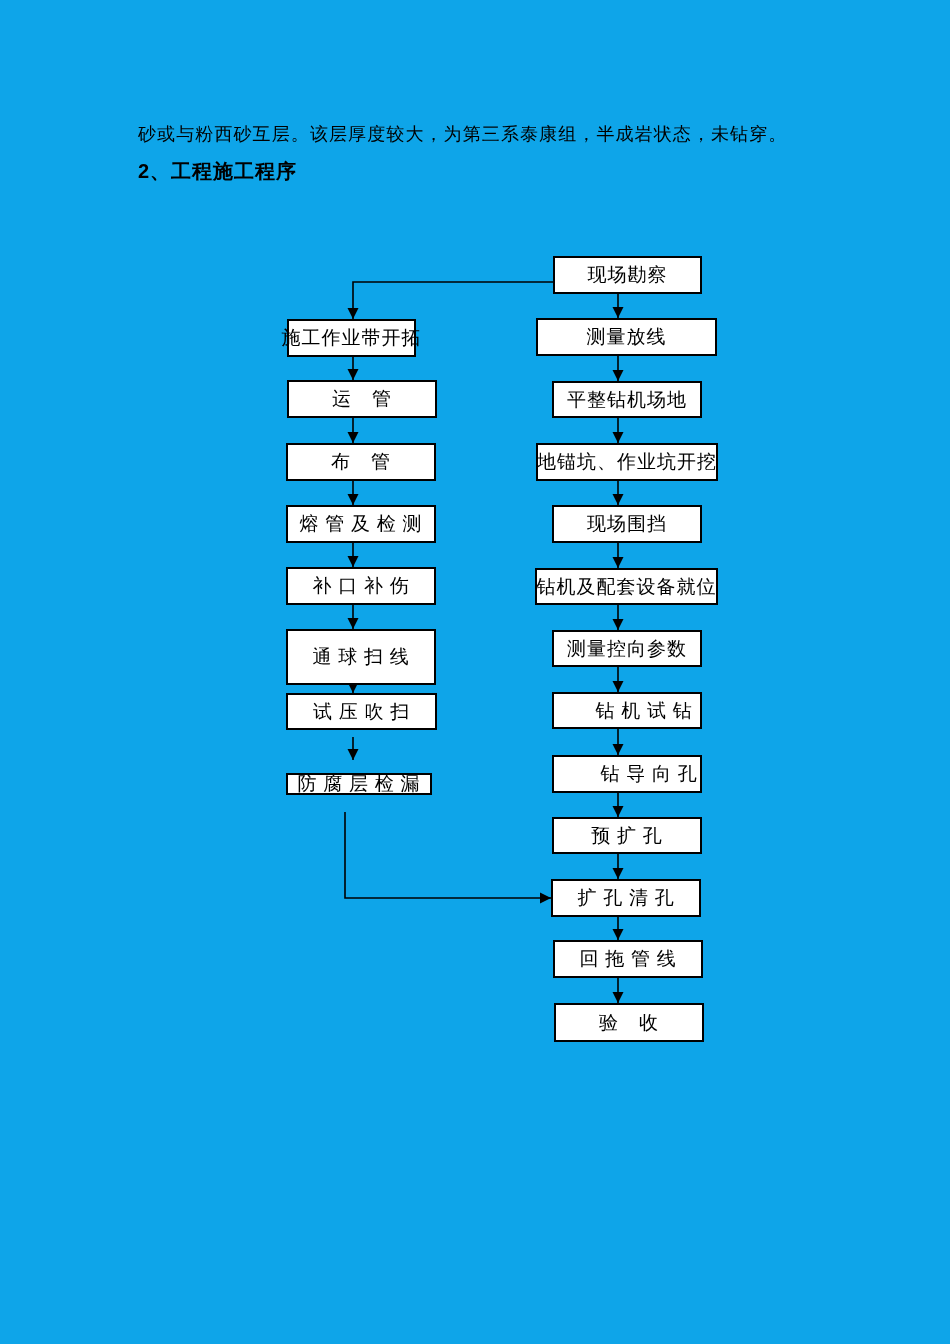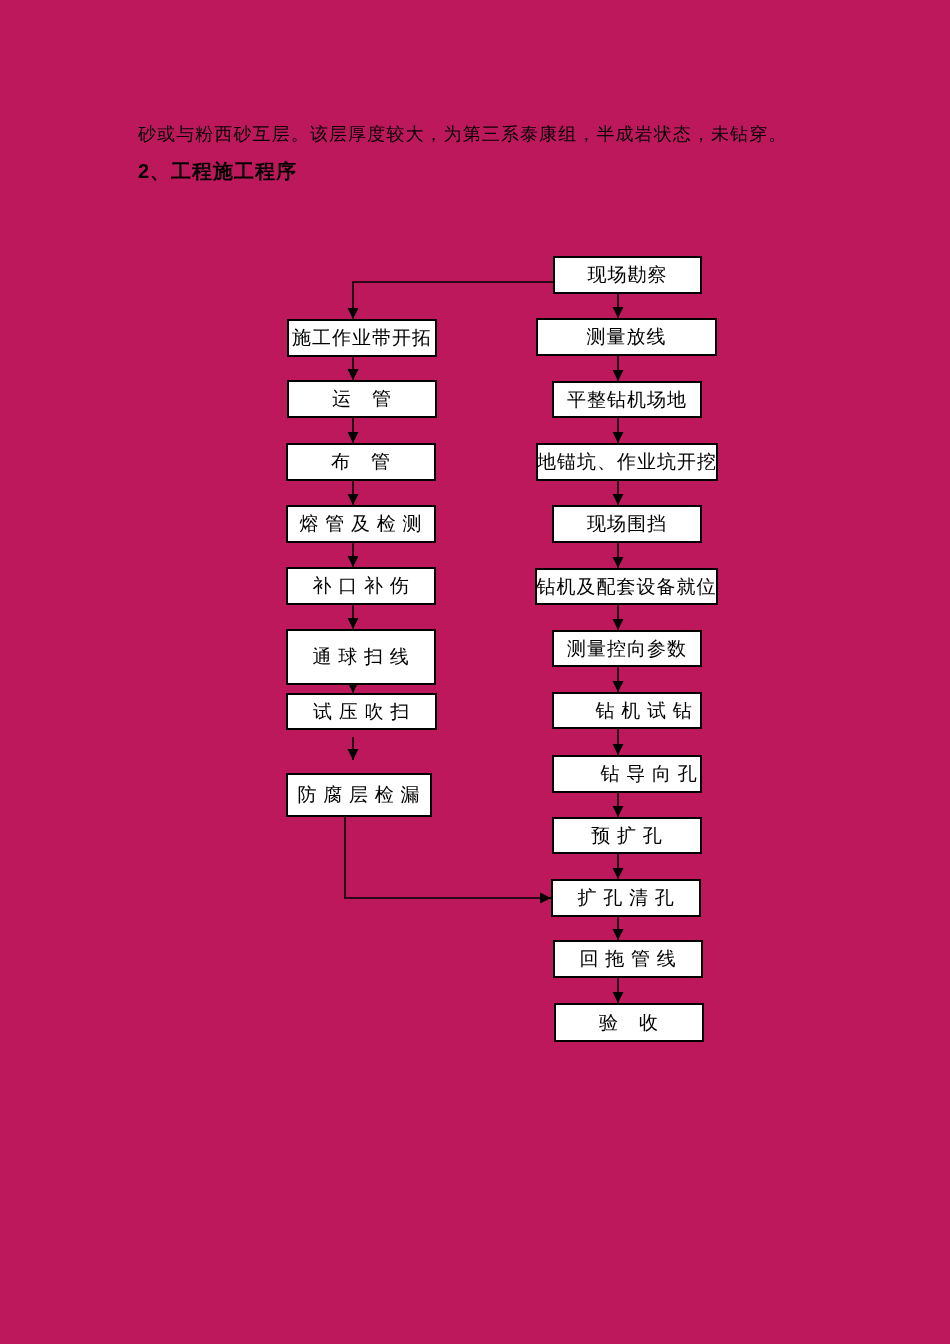--- a/index.html
+++ b/index.html
@@ -4,21 +4,21 @@
 <style>
   html, body {
     margin: 0;
     padding: 0;
     background: #ffffff;
   }
   .page {
     position: relative;
     width: 950px;
     height: 1344px;
-    background: #be185d;
+    background: #0ea5e9;
     font-family: "Liberation Serif", serif;
     color: #000000;
     overflow: hidden;
   }
   .paragraph {
     position: absolute;
     left: 138px;
     top: 122px;
     font-size: 18px;
     letter-spacing: 1.1px;
@@ -110,28 +110,28 @@
         <polygon points="618,817 612.5,806 623.5,806" fill="#000000"></polygon>
         <polyline points="618,854 618,879" fill="none" stroke="#000000" stroke-width="1.6"></polyline>
         <polygon points="618,879 612.5,868 623.5,868" fill="#000000"></polygon>
         <polyline points="618,917 618,940" fill="none" stroke="#000000" stroke-width="1.6"></polyline>
         <polygon points="618,940 612.5,929 623.5,929" fill="#000000"></polygon>
         <polyline points="618,978 618,1003" fill="none" stroke="#000000" stroke-width="1.6"></polyline>
         <polygon points="618,1003 612.5,992 623.5,992" fill="#000000"></polygon>
       </svg>
 
   <div class="fc-node" style="left: 553px; top: 256px; width: 149px; height: 38px;">现场勘察</div>
-      <div class="fc-node" style="left: 287px; top: 319px; width: 150px; height: 38px;">施工作业带开拓</div>
+      <div class="fc-node" style="left: 287px; top: 319px; width: 129px; height: 38px;">施工作业带开拓</div>
       <div class="fc-node" style="left: 287px; top: 380px; width: 150px; height: 38px;">运　管</div>
       <div class="fc-node" style="left: 286px; top: 443px; width: 150px; height: 38px;">布　管</div>
       <div class="fc-node" style="left: 286px; top: 505px; width: 150px; height: 38px;">熔 管 及 检 测</div>
       <div class="fc-node" style="left: 286px; top: 567px; width: 150px; height: 38px;">补 口 补 伤</div>
       <div class="fc-node" style="left: 286px; top: 629px; width: 150px; height: 56px;">通 球 扫 线</div>
       <div class="fc-node" style="left: 286px; top: 693px; width: 151px; height: 37px;">试 压 吹 扫</div>
-      <div class="fc-node" style="left: 286px; top: 773px; width: 146px; height: 44px;">防 腐 层 检 漏</div>
+      <div class="fc-node" style="left: 286px; top: 773px; width: 146px; height: 22px;">防 腐 层 检 漏</div>
       <div class="fc-node" style="left: 536px; top: 318px; width: 181px; height: 38px;">测量放线</div>
       <div class="fc-node" style="left: 552px; top: 381px; width: 150px; height: 37px;">平整钻机场地</div>
       <div class="fc-node" style="left: 536px; top: 443px; width: 182px; height: 38px;">地锚坑、作业坑开挖</div>
       <div class="fc-node" style="left: 552px; top: 505px; width: 150px; height: 38px;">现场围挡</div>
       <div class="fc-node" style="left: 535px; top: 568px; width: 183px; height: 37px;">钻机及配套设备就位</div>
       <div class="fc-node" style="left: 552px; top: 630px; width: 150px; height: 37px;">测量控向参数</div>
       <div class="fc-node" style="left: 552px; top: 692px; width: 150px; height: 37px; padding-left: 34px;">钻 机 试 钻</div>
       <div class="fc-node" style="left: 552px; top: 755px; width: 150px; height: 38px; padding-left: 44px;">钻 导 向 孔</div>
       <div class="fc-node" style="left: 552px; top: 817px; width: 150px; height: 37px;">预 扩 孔</div>
       <div class="fc-node" style="left: 551px; top: 879px; width: 150px; height: 38px;">扩 孔 清 孔</div>

